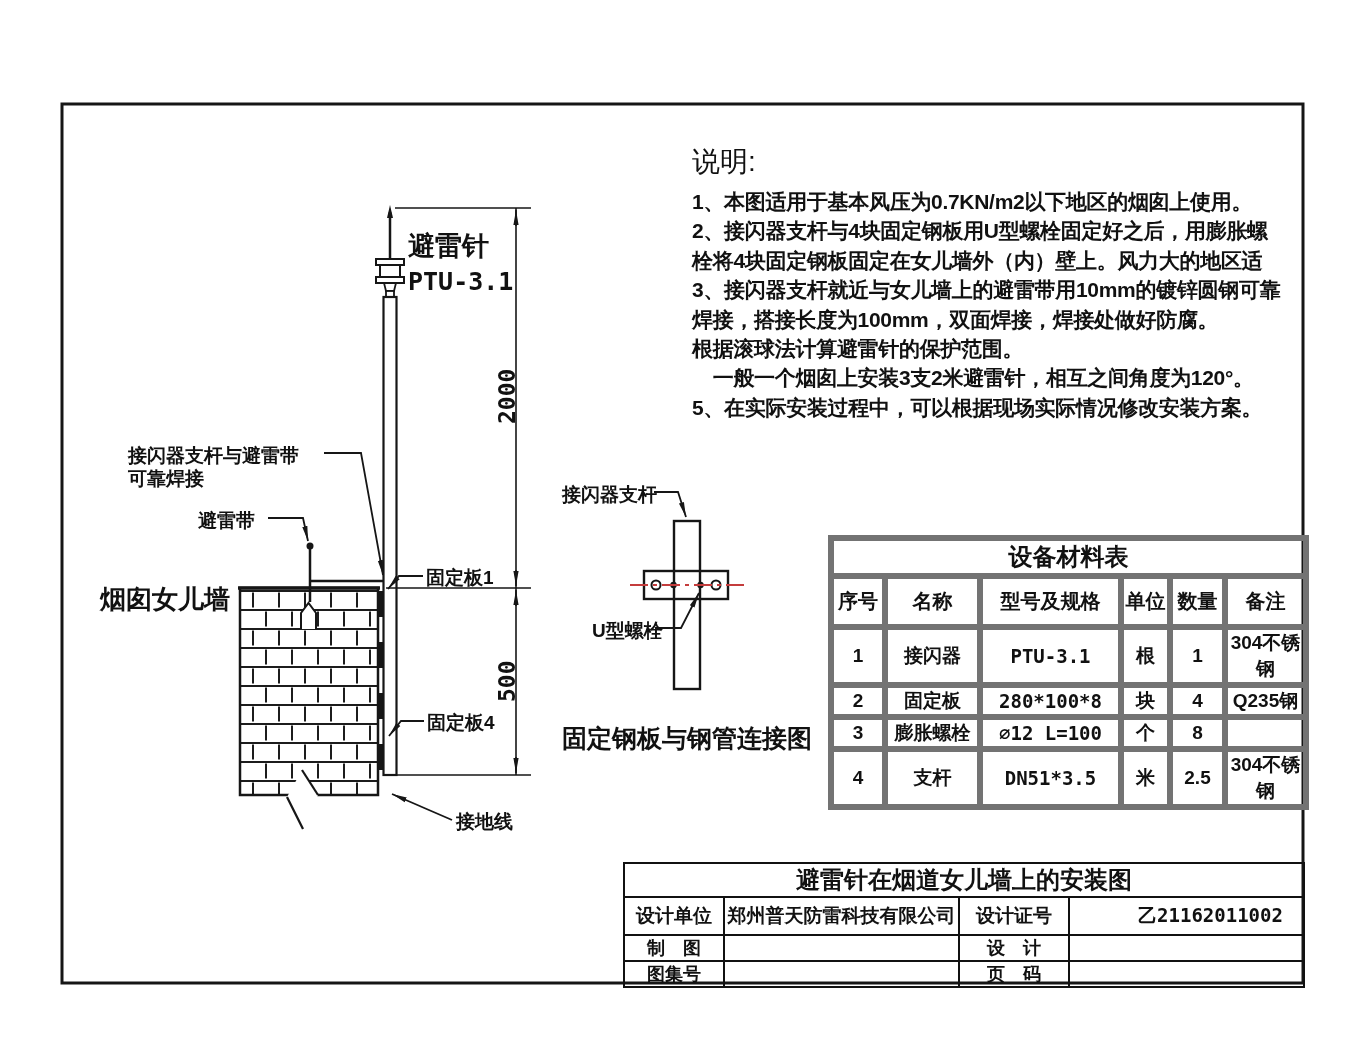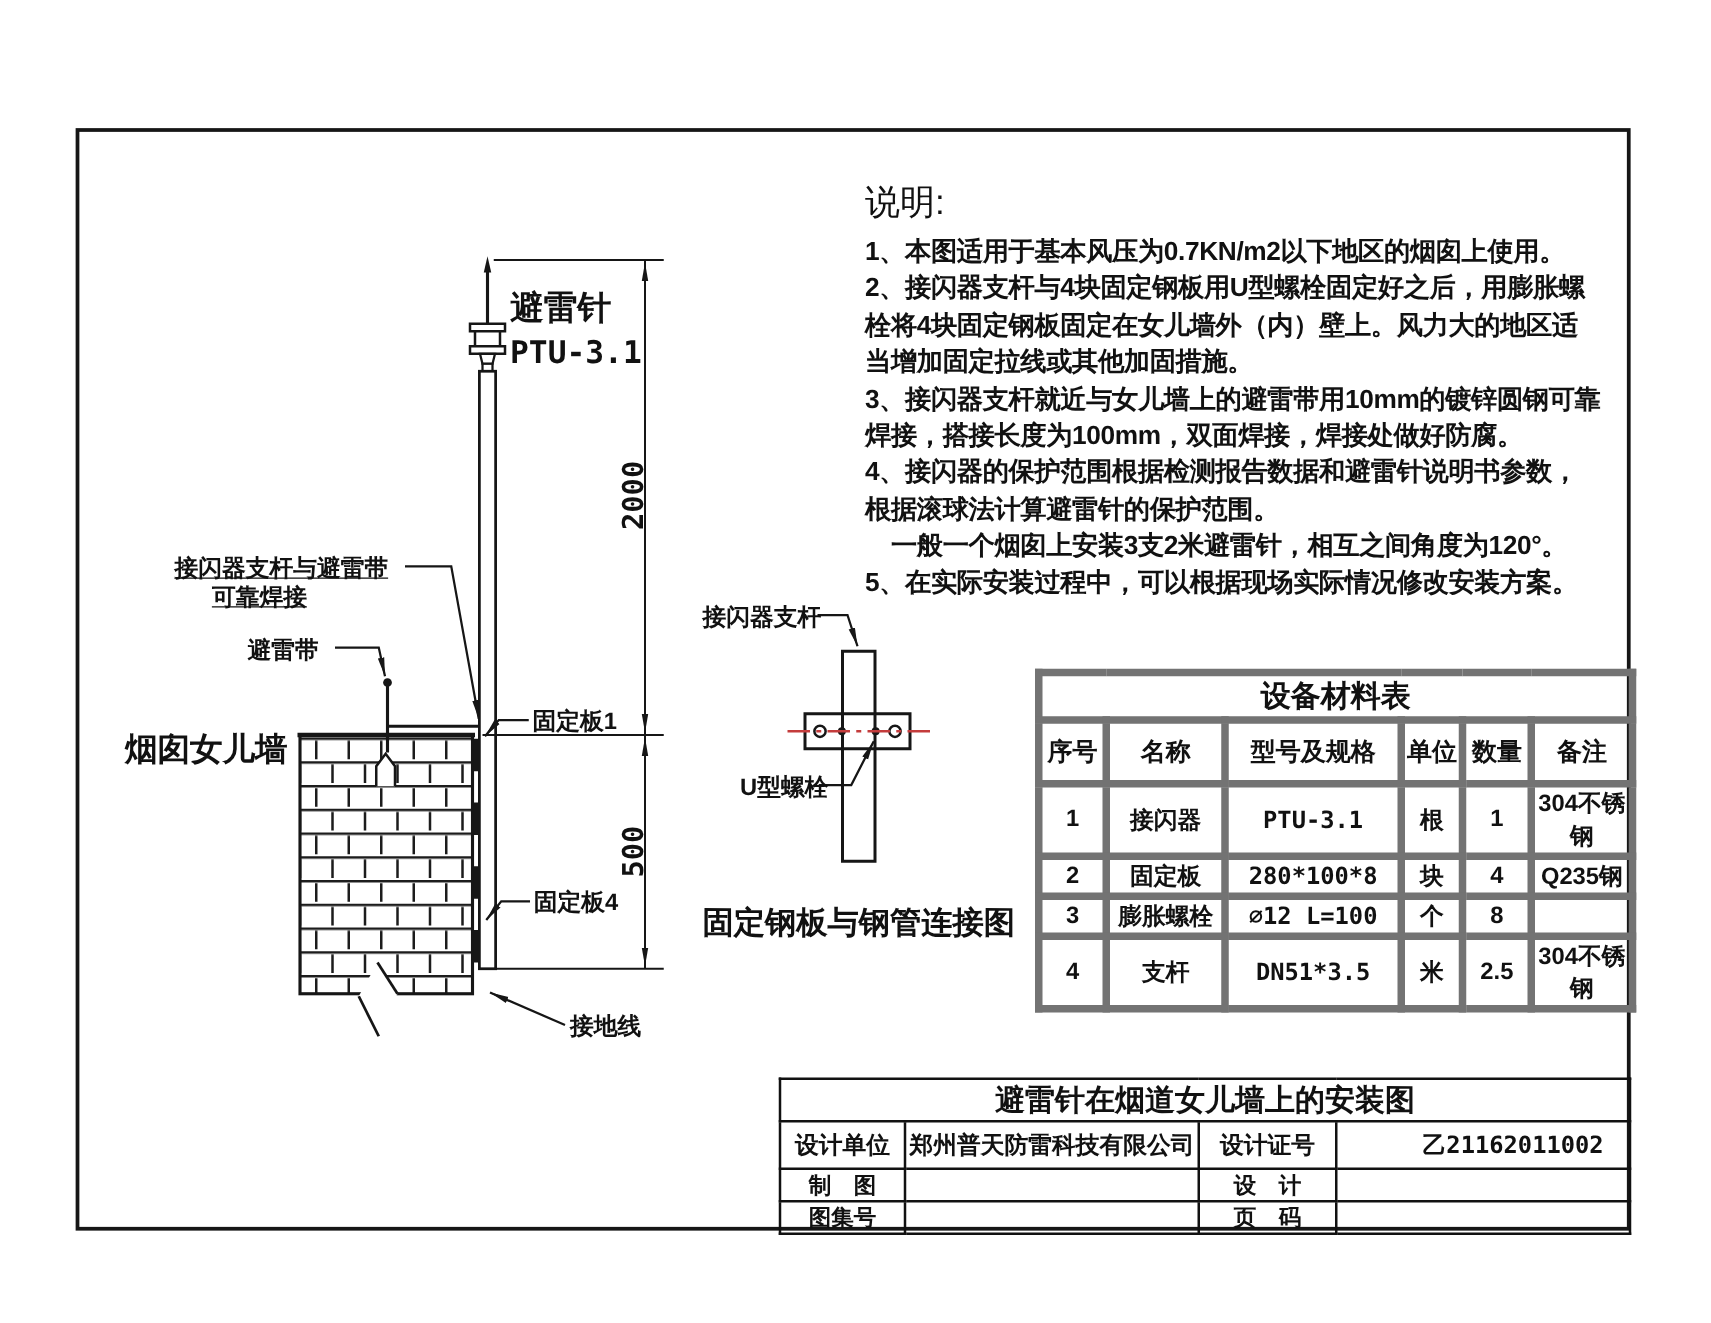--- a/index.html
+++ b/index.html
@@ -8,21 +8,21 @@
   #linework{position:absolute;left:0;top:0;}
   .lbl{position:absolute;color:#111;font-weight:bold;white-space:nowrap;
        font-family:"Liberation Sans",sans-serif;}
   .sz19{font-size:19px;line-height:23px;}
   .sz25{font-size:25px;line-height:29px;}
   .sz26{font-size:26px;line-height:30px;}
   .sz27{font-size:27px;line-height:31px;}
   .mono{font-family:"DejaVu Sans Mono",monospace;}
   .dimv{position:absolute;transform:rotate(-90deg);transform-origin:0 0;
         font:bold 23px/26px "DejaVu Sans Mono",monospace;color:#111;white-space:nowrap;}
-  .weld-block{text-align:center;text-decoration:underline;}
+  .weld-block{text-align:left;}
   .weld-block .l2{margin-right:35px;}
 
   
   #notes{position:absolute;left:692px;top:145px;width:612px;}
   #notes .head{font-size:28px;font-weight:normal;line-height:34px;margin-bottom:8px;}
   #notes .nline{font-size:21px;font-weight:bold;line-height:29.4px;white-space:nowrap;letter-spacing:-0.3px;}
 
   
   table{border-collapse:collapse;table-layout:fixed;}
   #mat-table{position:absolute;left:828px;top:535px;width:475px;border:3px solid #111;}
@@ -162,24 +162,22 @@
 
   <div class="lbl sz19" style="left:562px;top:483px;">接闪器支杆</div>
   <div class="lbl sz19" style="left:592px;top:619px;text-align:right;">U型螺栓</div>
   <div class="lbl sz25" style="left:562px;top:724px;">固定钢板与钢管连接图</div>
 
   <div id="notes">
     <div class="head">说明:</div>
     <div class="nline">1、本图适用于基本风压为0.7KN/m2以下地区的烟囱上使用。</div>
     <div class="nline">2、接闪器支杆与4块固定钢板用U型螺栓固定好之后，用膨胀螺</div>
     <div class="nline">栓将4块固定钢板固定在女儿墙外（内）壁上。风力大的地区适</div>
-    <div class="nline">当增加固定拉线或其他加固措施。</div>
     <div class="nline">3、接闪器支杆就近与女儿墙上的避雷带用10mm的镀锌圆钢可靠</div>
     <div class="nline">焊接，搭接长度为100mm，双面焊接，焊接处做好防腐。</div>
-    <div class="nline">4、接闪器的保护范围根据检测报告数据和避雷针说明书参数，</div>
     <div class="nline">根据滚球法计算避雷针的保护范围。</div>
     <div class="nline">　一般一个烟囱上安装3支2米避雷针，相互之间角度为120°。</div>
     <div class="nline">5、在实际安装过程中，可以根据现场实际情况修改安装方案。</div>
   </div>
 
   <table id="mat-table">
     <colgroup>
       <col style="width:54px">
         <col style="width:95px">
         <col style="width:141px">

